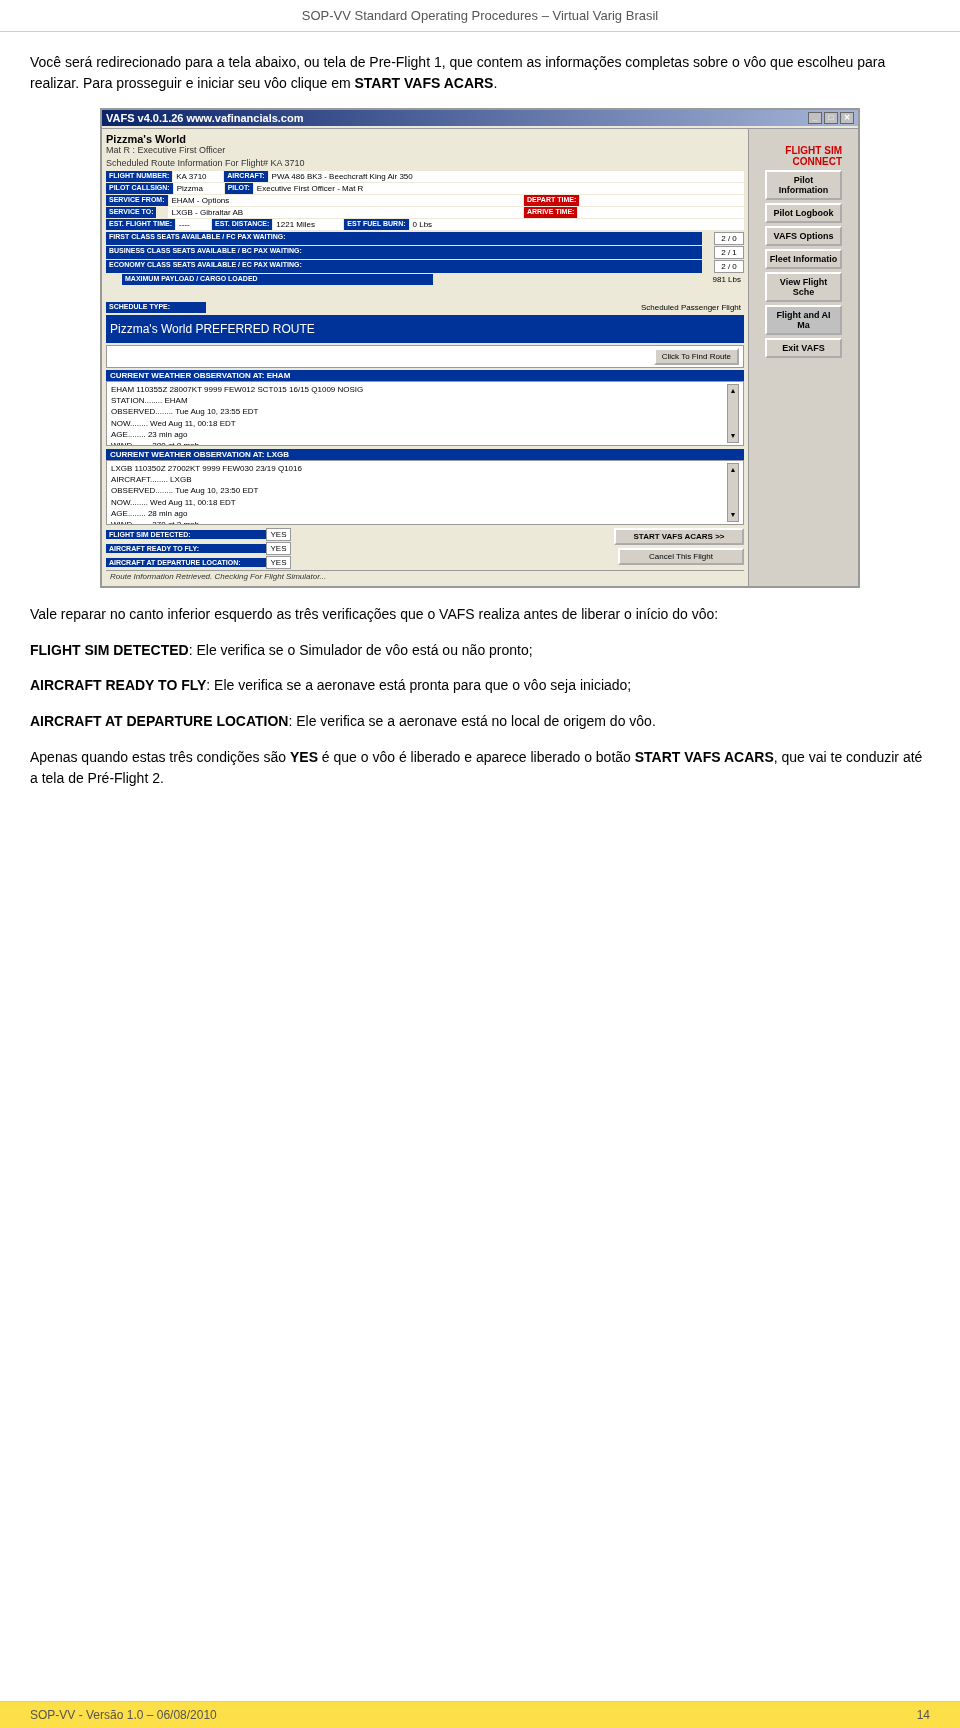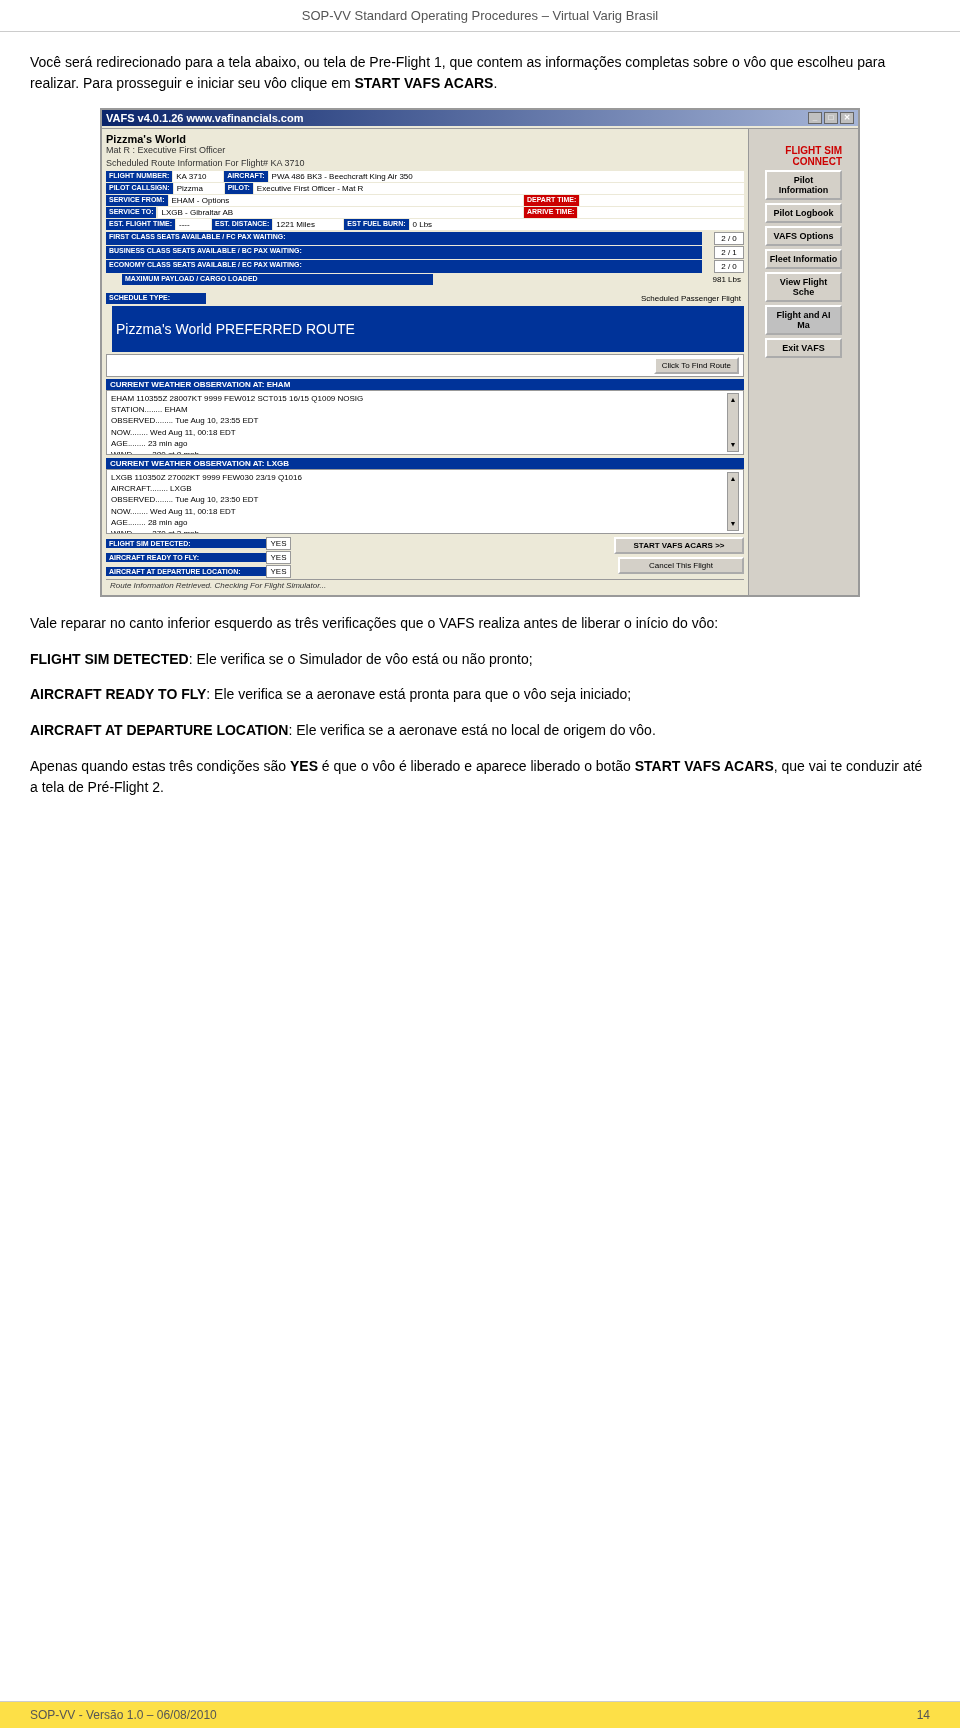--- a/index.html
+++ b/index.html
@@ -129,21 +129,21 @@
     .seat-value {
       background: #fff;
       font-size: 8px;
       padding: 1px 3px;
       width: 30px;
       text-align: center;
       border: 1px solid #999;
     }
     .max-payload-row {
       display: flex;
-      margin-bottom: 8px;
+      margin-bottom: 17px;
       padding-left: 16px;
     }
     .max-label {
       background: #003399;
       color: #fff;
       font-size: 7px;
       font-weight: bold;
       padding: 1px 3px;
       flex: 1;
     }
@@ -169,24 +169,23 @@
     .schedule-value {
       background: #ece9d8;
       font-size: 8px;
       padding: 1px 3px;
       flex: 1;
       text-align: right;
     }
     .preferred-route-bar {
       background: #003399;
       color: #fff;
-      font-size: 14px;
-      padding: 15px 4px;
+      font-size: 12px;
+      padding: 7px 4px;
       margin-bottom: 2px;
-      margin-left: 6px;
     }
     .route-box {
       background: #fff;
       border: 1px solid #999;
       min-height: 18px;
       padding: 2px 4px;
       margin-bottom: 2px;
       display: flex;
       justify-content: flex-end;
       align-items: center;
@@ -405,21 +404,21 @@
             <span class="lbl">SERVICE FROM:</span>
             <span class="val">EHAM - Options</span>
           </div>
           <div style="width:220px; display:flex; gap:1px">
             <span class="lbl-red">DEPART TIME:</span>
             <span class="val"></span>
           </div>
         </div>
 
         <div style="display:flex; gap:1px; margin-bottom:1px">
-          <div style="flex:1; display:flex; gap:2px">
+          <div style="flex:1; display:flex; gap:12px">
             <span class="lbl">SERVICE TO:</span>
             <span class="val">LXGB - Gibraltar AB</span>
           </div>
           <div style="width:220px; display:flex; gap:1px">
             <span class="lbl-red">ARRIVE TIME:</span>
             <span class="val"></span>
           </div>
         </div>
 
         <div style="display:flex; gap:1px; margin-bottom:2px">

